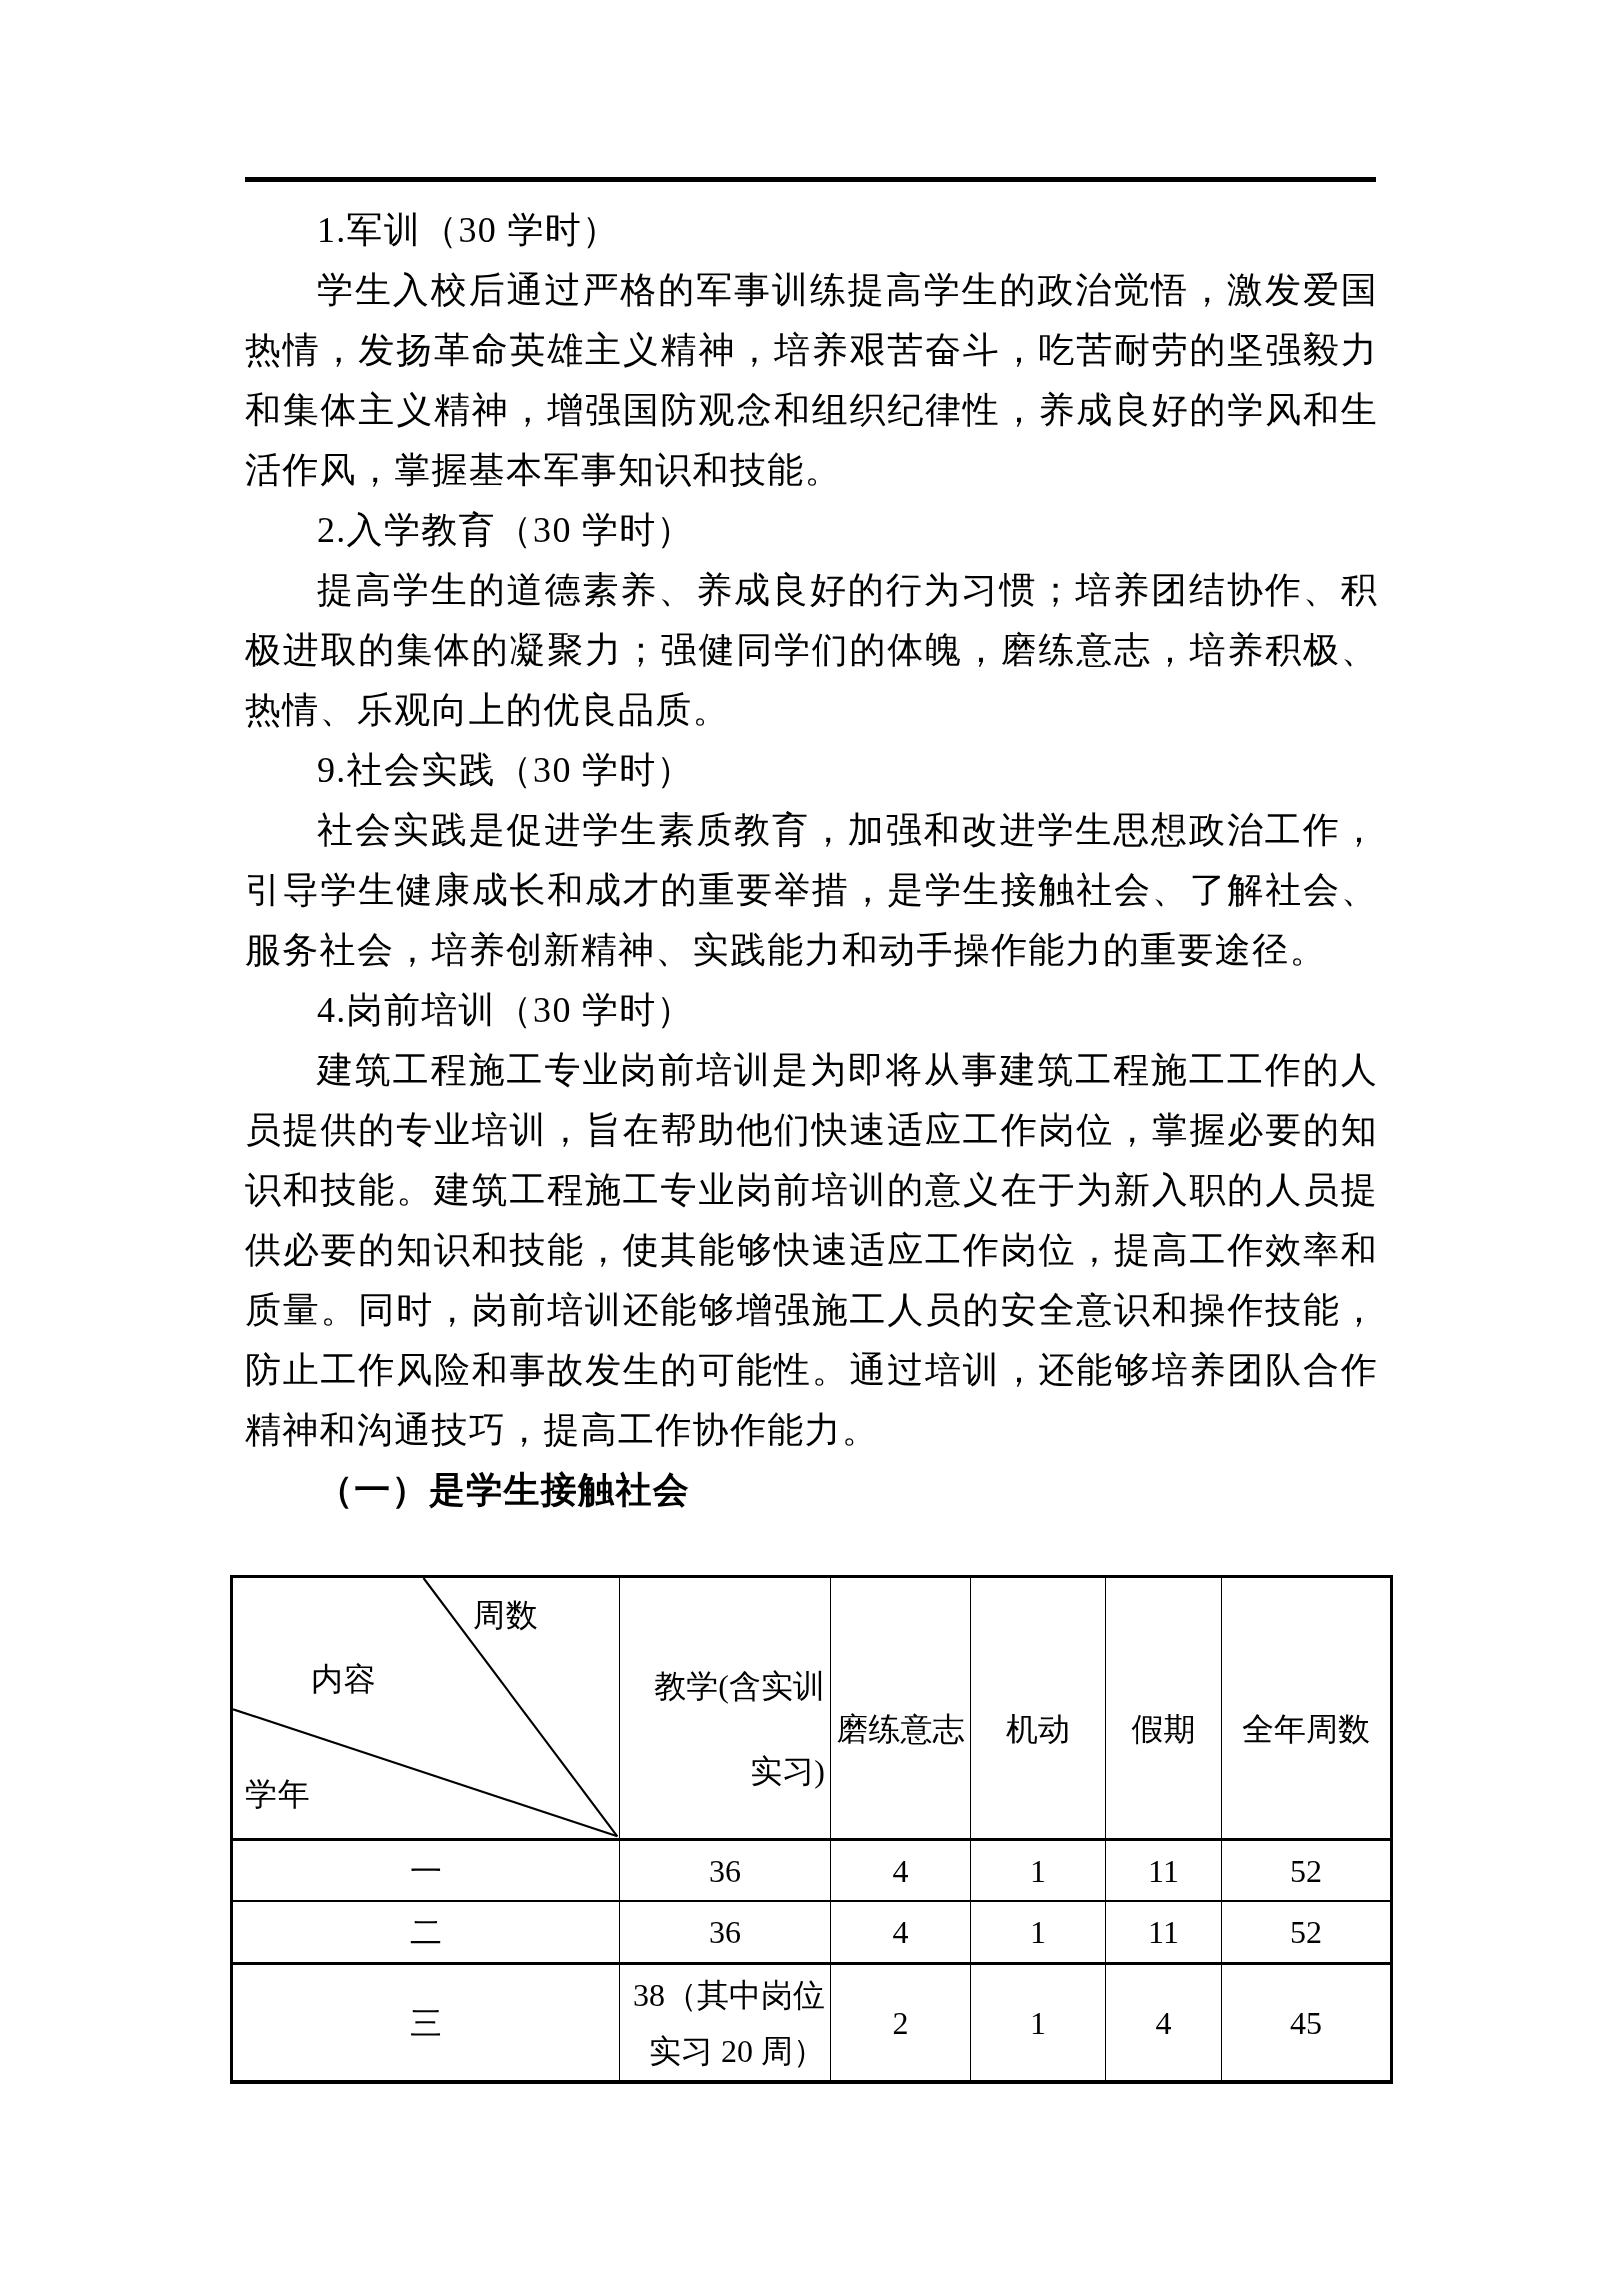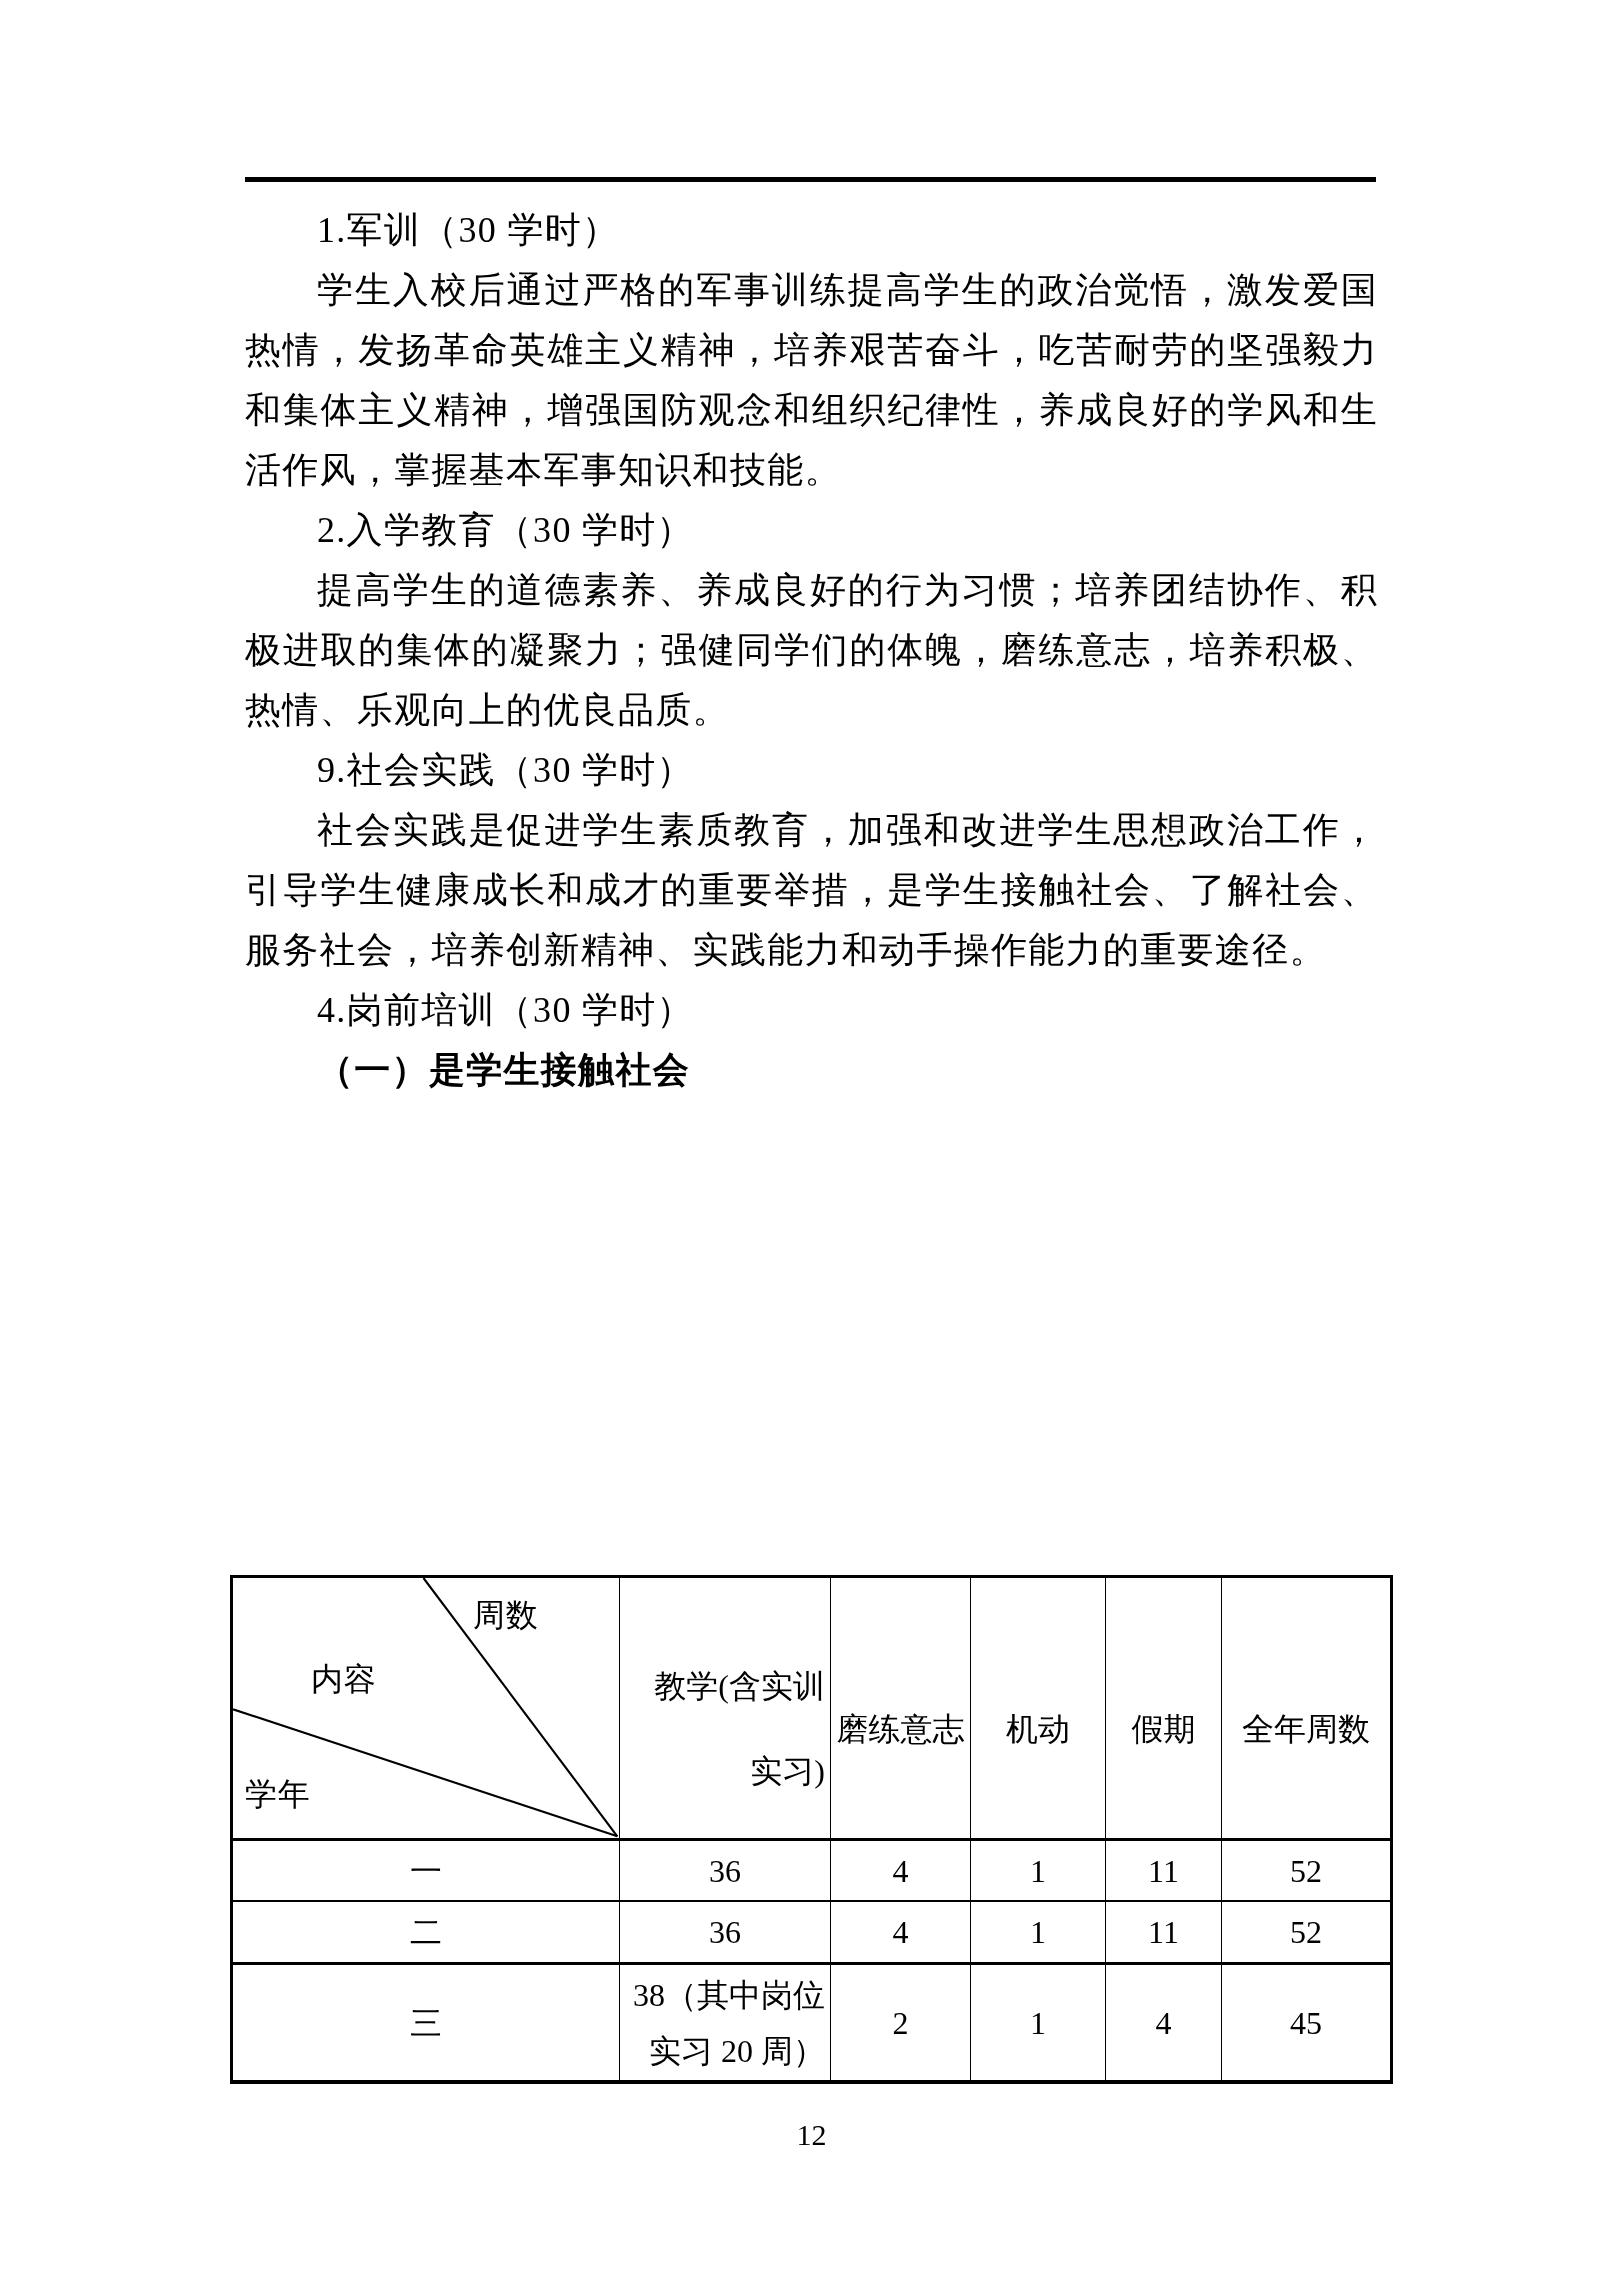--- a/index.html
+++ b/index.html
@@ -65,20 +65,21 @@
     <p>1.军训（30 学时）</p>
     <p>学生入校后通过严格的军事训练提高学生的政治觉悟，激发爱国热情，发扬革命英雄主义精神，培养艰苦奋斗，吃苦耐劳的坚强毅力和集体主义精神，增强国防观念和组织纪律性，养成良好的学风和生活作风，掌握基本军事知识和技能。</p>
 
     <p>2.入学教育（30 学时）</p>
     <p>提高学生的道德素养、养成良好的行为习惯；培养团结协作、积极进取的集体的凝聚力；强健同学们的体魄，磨练意志，培养积极、热情、乐观向上的优良品质。</p>
 
     <p>9.社会实践（30 学时）</p>
     <p>社会实践是促进学生素质教育，加强和改进学生思想政治工作，引导学生健康成长和成才的重要举措，是学生接触社会、了解社会、服务社会，培养创新精神、实践能力和动手操作能力的重要途径。</p>
 
     <p>4.岗前培训（30 学时）</p>
+    <p>建筑工程施工专业岗前培训是为即将从事建筑工程施工工作的人员提供的专业培训，旨在帮助他们快速适应工作岗位，掌握必要的知识和技能。建筑工程施工专业岗前培训的意义在于为新入职的人员提供必要的知识和技能，使其能够快速适应工作岗位，提高工作效率和质量。同时，岗前培训还能够增强施工人员的安全意识和操作技能，防止工作风险和事故发生的可能性。通过培训，还能够培养团队合作精神和沟通技巧，提高工作协作能力。</p>
 
     <p class="bold-heading">（一）是学生接触社会</p>
   </div>
 
   <div class="doc-table">
 
     <div class="corner">
       <svg viewBox="0 0 456 307" preserveAspectRatio="none">
         <line x1="225" y1="0" x2="454" y2="305" stroke="#000" stroke-width="2.5"></line>
         <line x1="0" y1="155" x2="454" y2="305" stroke="#000" stroke-width="2.5"></line>
@@ -109,16 +110,15 @@
 
     <div class="c rowC">三</div>
     <div class="c rowC">38（其中岗位实习 20 周）</div>
     <div class="c rowC">2</div>
     <div class="c rowC">1</div>
     <div class="c rowC">4</div>
     <div class="c rowC lastcol">45</div>
 
   </div>
 
-  <div class="page-number">12</div>
 
 </div>
 
 
 </body></html>

